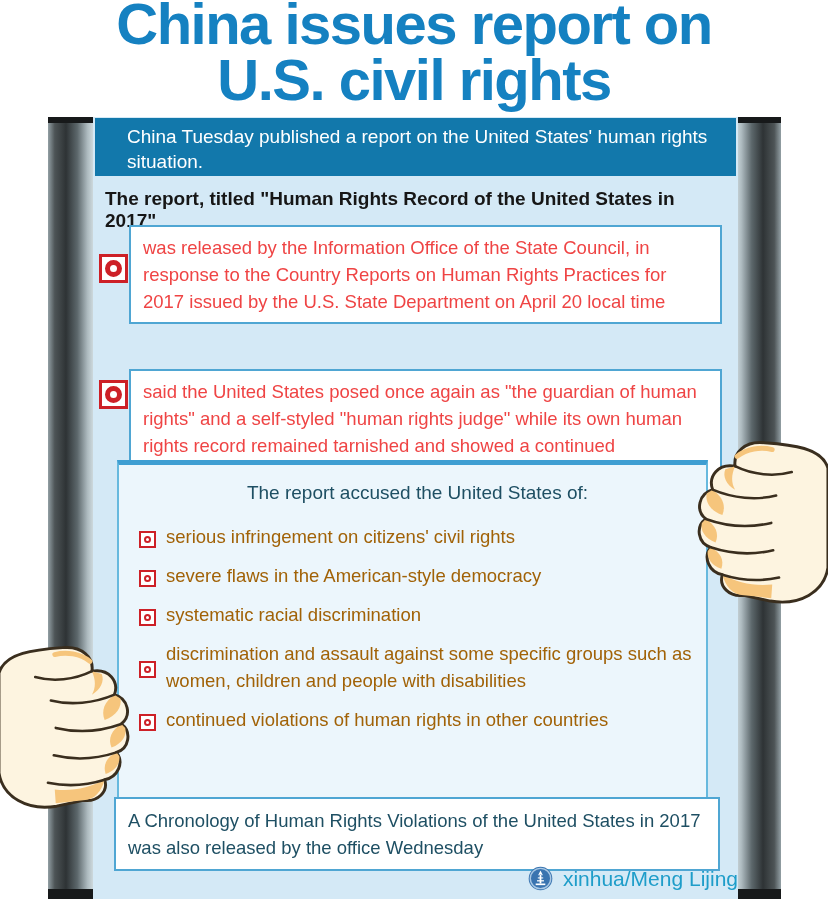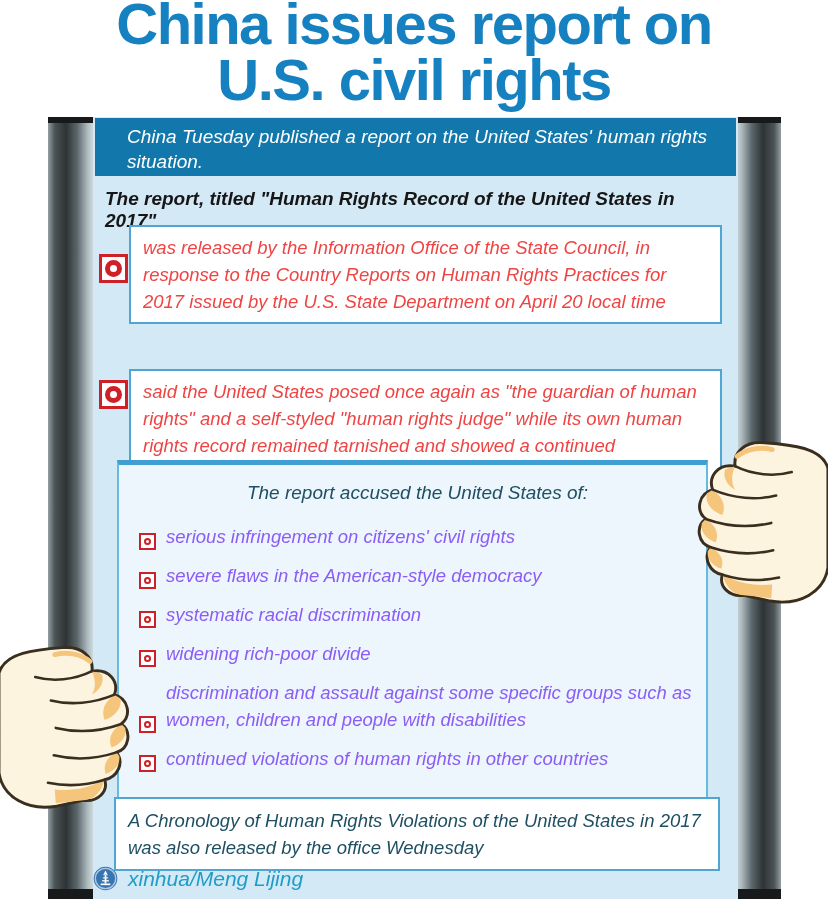--- a/index.html
+++ b/index.html
@@ -12,21 +12,21 @@
 
   
   .bar{position:absolute;top:117px;height:782px;width:45px;}
   .bar-left{left:48px;background:linear-gradient(to right,#93a0a5 0%,#4d5456 15%,#2e3335 40%,#5c676b 65%,#aebbc0 88%,#cdd9dd 100%);}
   .bar-right{left:736px;background:linear-gradient(to left,#93a0a5 0%,#4d5456 15%,#2e3335 40%,#5c676b 65%,#aebbc0 88%,#cdd9dd 100%);}
   .bar::before,.bar::after{content:"";position:absolute;left:0;right:0;background:#17191a;}
   .bar::before{top:0;height:6px;}
   .bar::after{bottom:0;height:10px;}
 
   
-  .panel{position:absolute;left:93px;top:117px;width:645px;height:782px;background:#d4e9f6;font-style:italic;}
+  .panel{position:absolute;left:93px;top:117px;width:645px;height:782px;background:#d4e9f6;}
 
   .banner{position:absolute;top:1px;left:2px;right:2px;height:58px;background:#1278ab;
     color:#ffffff;font-size:19px;line-height:25px;padding:6px 20px 0 32px;box-sizing:border-box;}
 
   .report-heading{position:absolute;top:71px;left:12px;width:620px;
     font-size:19px;font-weight:bold;color:#161616;}
 
   .pointbox{position:absolute;left:36px;width:593px;box-sizing:border-box;background:#ffffff;
     border:2px solid #4fa6d3;padding:7px 12px;font-size:18.5px;line-height:27px;color:#ef4444;}
   .pointbox-1{top:108px;min-height:84px;}
@@ -37,31 +37,31 @@
   .pointbox-1 .bigbullet{top:27px;}
   .pointbox-2 .bigbullet{top:9px;}
   .bigbullet .ring{width:7px;height:7px;border:5px solid #cd2027;border-radius:50%;background:#fff;}
 
   
   .accuse{position:absolute;left:24px;top:343px;width:591px;height:342px;box-sizing:border-box;
     background:#ecf6fc;border:2px solid #67b9de;border-top:5px solid #3f9ed2;
     padding:17px 10px 0 20px;}
   .accuse-heading{margin:0 0 19px;text-align:center;font-size:19px;font-weight:normal;color:#1e4f63;}
   .accuse ul{list-style:none;margin:0;padding:0;}
-  .accuse li{display:flex;align-items:flex-end;margin-bottom:12px;
-    font-size:18.5px;line-height:27px;color:#8b5cf6;}
+  .accuse li{display:flex;align-items:center;margin-bottom:12px;
+    font-size:18.5px;line-height:27px;color:#a16207;}
   .smallbullet{flex:0 0 auto;width:13px;height:13px;border:2px solid #cd2027;background:#fff;
     margin:5px 10px 0 0;display:flex;align-items:center;justify-content:center;}
   .smallbullet .ring{width:3px;height:3px;border:2.5px solid #cd2027;border-radius:50%;background:#fff;}
 
   .chronology{position:absolute;left:21px;top:680px;width:606px;box-sizing:border-box;
     background:#ffffff;border:2px solid #4fa6d3;padding:8px 12px;min-height:65px;
     font-size:18.5px;line-height:27px;color:#1e4f63;}
 
-  .credit{position:absolute;left:0;right:0;top:749px;display:flex;justify-content:flex-start;
+  .credit{position:absolute;left:0;right:0;top:749px;display:flex;justify-content:flex-end;
     align-items:center;gap:10px;color:#1e9dc9;font-size:21px;}
 
   
   .hand{position:absolute;z-index:5;}
   .hand-right{left:692px;top:433px;}
   .hand-left{left:-2px;top:635px;transform:scaleX(-1);}
 </style>
 </head>
 <body>
 
@@ -132,26 +132,20 @@
         <li class="accuse-item">
           <span class="smallbullet">
               <span class="ring"></span>
             </span>
           <span>systematic racial discrimination</span>
         </li>
         <li class="accuse-item">
           <span class="smallbullet">
               <span class="ring"></span>
             </span>
-          <span>widening rich-poor divide</span>
-        </li>
-        <li class="accuse-item">
-          <span class="smallbullet">
-              <span class="ring"></span>
-            </span>
           <span>discrimination and assault against some specific groups such as women, children and people with disabilities</span>
         </li>
         <li class="accuse-item">
           <span class="smallbullet">
               <span class="ring"></span>
             </span>
           <span>continued violations of human rights in other countries</span>
         </li>
       </ul>
     </div>

